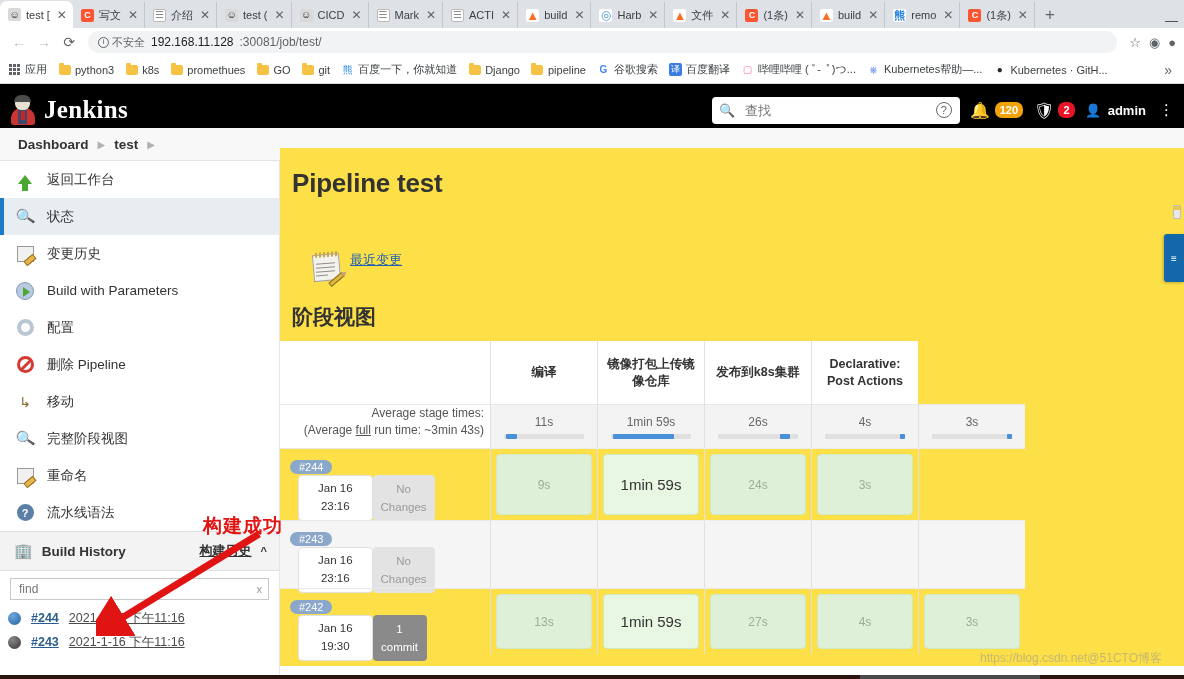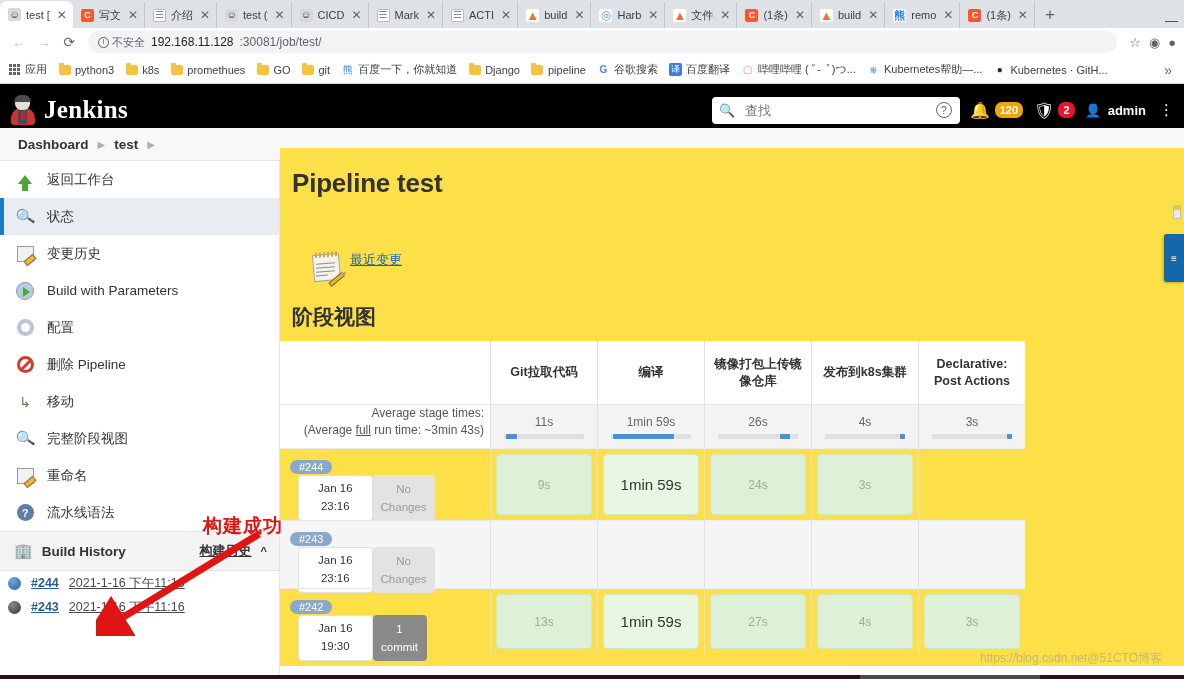--- a/index.html
+++ b/index.html
@@ -576,20 +576,24 @@
         </div>
       </div>
 
     <div class="bh-header">
       <span class="bh-ico">🏢</span>
       <span>Build History</span>
       <span class="bh-link">构建历史</span>
       <span class="bh-caret">^</span>
     </div>
 
+    <div class="bh-find">
+      <input value="" placeholder="find" style="">
+      <span class="clr">x</span>
+    </div>
 
     <div id="builds-host">
         <div class="build-row">
           <span class="ball blue"></span>
           <span class="build-no">#244</span>
           <span class="build-time">2021-1-16 下午11:16</span>
         </div>
         <div class="build-row">
           <span class="ball grey"></span>
           <span class="build-no">#243</span>
@@ -613,23 +617,20 @@
       </span>
       <span class="rc-label">最近变更</span>
     </div>
 
     <div class="stage-title">阶段视图</div>
 
     <div class="stageview">
       <div class="sv-row" id="sv-head-row">
           <div class="sv-cell meta">
             <div class="sv-head blank"></div>
-          </div>
-          <div class="sv-cell">
-            <div class="sv-head">Git拉取代码</div>
           </div>
           <div class="sv-cell">
             <div class="sv-head">编译</div>
           </div>
           <div class="sv-cell">
             <div class="sv-head">镜像打包上传镜像仓库</div>
           </div>
           <div class="sv-cell">
             <div class="sv-head">发布到k8s集群</div>
           </div>

